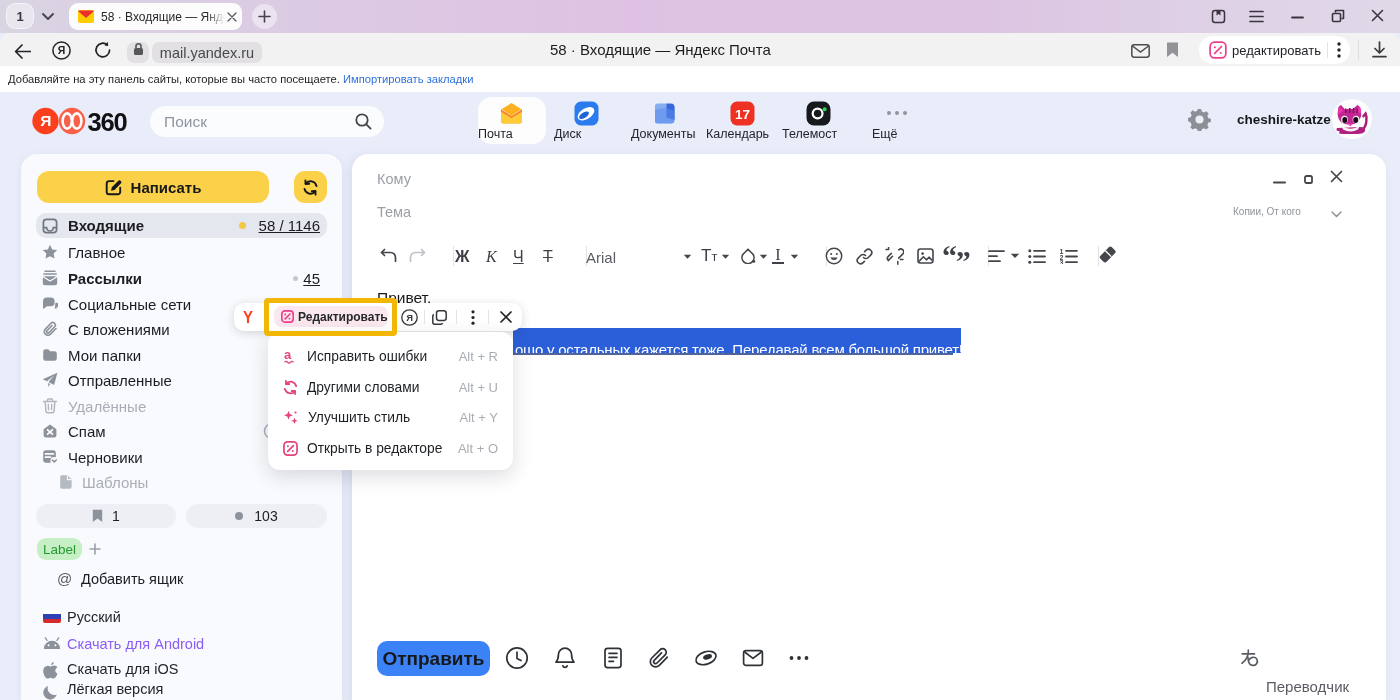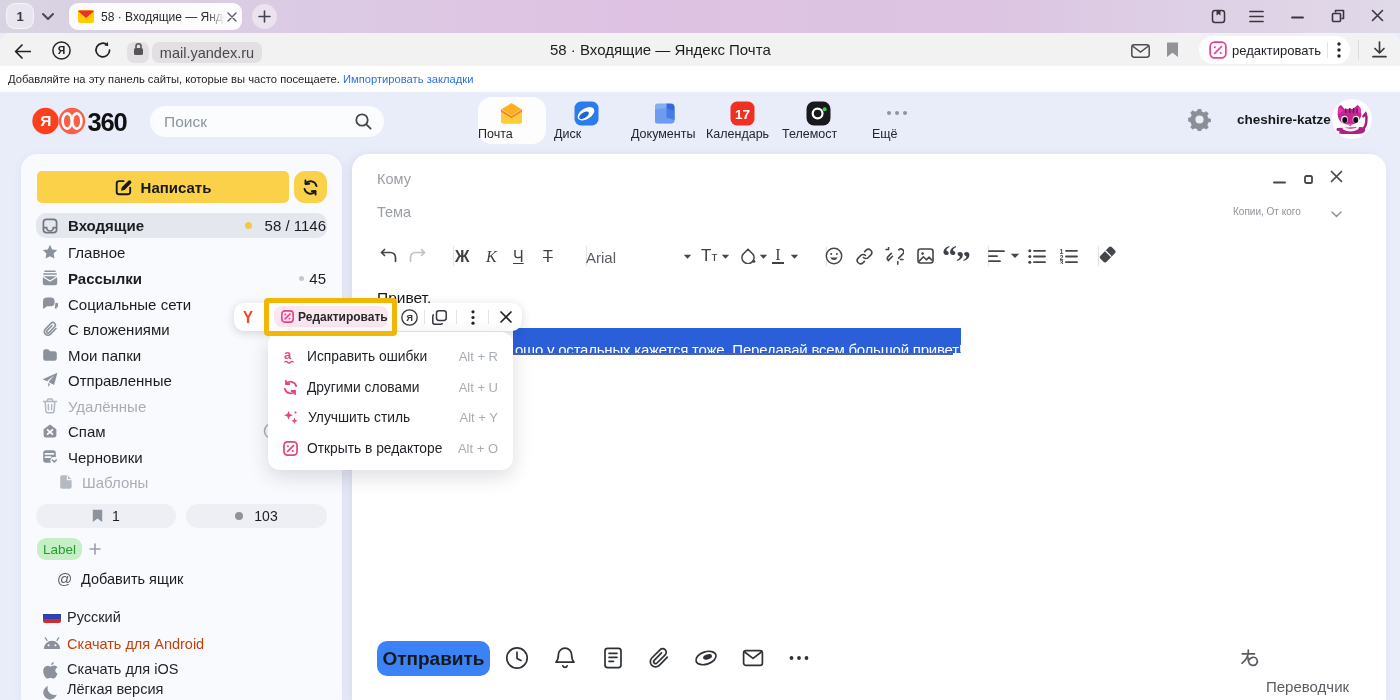--- a/index.html
+++ b/index.html
@@ -45,28 +45,28 @@
   #search { position:absolute; left:150px; top:14px; width:234px; height:31px; background:#fbfcfe; border-radius:16px; }
   #search .ph { position:absolute; left:14px; top:7px; font-size:15.5px; color:#8e959f; }
   .app-ico { position:absolute; top:9px; width:25px; height:25px; }
   .app-lbl { position:absolute; top:35px; font-size:12.5px; color:#23252b; }
   #tile-mail { position:absolute; left:478px; top:5px; width:68px; height:47px; background:#fdfdfe; border-radius:14px; }
   #user { position:absolute; left:1237px; top:20px; font-size:13.5px; font-weight:bold; color:#17181b; }
 
   
   #sidebar { position:absolute; left:21px; top:154px; width:321px; height:546px; background:#f8fafd;
     border-radius:16px 16px 0 0; box-shadow:0 2px 8px rgba(80,90,120,.07); }
-  #btn-compose { position:absolute; left:16px; top:17px; width:252px; height:32px; background:#fcd14a; border-radius:5px;
+  #btn-compose { position:absolute; left:16px; top:17px; width:232px; height:32px; background:#fcd14a; border-radius:12px;
     display:flex; align-items:center; justify-content:center; font-size:15px; font-weight:bold; color:#17181a; }
   #btn-refresh { position:absolute; left:273px; top:17px; width:33px; height:32px; background:#fcd14a; border-radius:11px;
     display:flex; align-items:center; justify-content:center; }
   .srow { position:absolute; left:15px; width:291px; height:25px; display:flex; align-items:center; font-size:15px; color:#1b1d21; }
   .srow .ic { width:16px; height:16px; margin-left:6px; margin-right:10px; flex:none; }
   .srow.sel { background:#e4e7ee; border-radius:10px; }
-  .srow .cnt { margin-left:auto; margin-right:1px; }
+  .srow .cnt { margin-left:auto; margin-right:7px;text-decoration:underline; }
   .gray { color:#a9aeb6; }
   .pill { position:absolute; height:24px; background:#edeff4; border-radius:12px; display:flex; align-items:center; justify-content:center;
     font-size:14px; color:#1b1d21; }
 
   
   #compose { position:absolute; left:352px; top:154px; width:1034px; height:546px; background:#ffffff;
     border-radius:16px 16px 0 0; box-shadow:-3px 2px 10px rgba(80,90,120,.10); }
   .flabel { position:absolute; left:25px; font-size:14.5px; color:#9a9ea5; }
   .tsep { width:1px; height:20px; background:#e2e3e6; margin:0 12px; }
   #sendbtn { position:absolute; left:25px; top:487px; width:113px; height:35px; background:#3b82f6; border-radius:10px;
@@ -382,21 +382,21 @@
       <div style="height:4.3px;background:#2e42b4"></div>
       <div style="height:4.3px;background:#d6292c"></div>
   </div>
   <div class="abs" style="left:46px;top:455px;font-size:14.5px;color:#23262b">Русский</div>
   <svg class="abs" style="left:20px;top:483px" width="22" height="13" viewBox="0 0 22 13">
       <path d="M2.8 12a8.2 8.2 0 0 1 16.4 0z" fill="#8c929b"></path>
       <path d="M6 3.4L4.3 0.8M16 3.4l1.7-2.6" stroke="#8c929b" stroke-width="1.3" stroke-linecap="round"></path>
       <circle cx="7.6" cy="8.2" r="1" fill="#f8fafd"></circle>
       <circle cx="14.4" cy="8.2" r="1" fill="#f8fafd"></circle>
     </svg>
-  <div class="abs" style="left:46px;top:482px;font-size:14.5px;color:#c2410c">Скачать для Android</div>
+  <div class="abs" style="left:46px;top:482px;font-size:14.5px;color:#8b5cf6">Скачать для Android</div>
   <svg class="abs" style="left:22px;top:507px" width="16" height="18" viewBox="0 0 16 18">
       <path d="M11.5 4.6c-1.9-.2-2.9 1-3.6 1-.7 0-1.8-1-3.2-.9C2.2 4.8.2 6.6.2 10c0 3.8 2.7 7.6 4.3 7.6 1 0 1.6-.8 3-.8s1.9.8 3 .8c1.7 0 3.6-3.2 3.9-5.1-2.6-1-2.9-4.7.1-6 -.9-1.3-2.1-1.8-3-1.9z" fill="#8c929b"></path>
       <path d="M10.7 1.1c.3 1.3-.8 3.1-2.5 3.2-.3-1.7 1.2-3.2 2.5-3.2z" fill="#8c929b"></path>
     </svg>
   <div class="abs" style="left:46px;top:507px;font-size:14.5px;color:#23262b">Скачать для iOS</div>
   <svg class="abs" style="left:22px;top:531px" width="15" height="15" viewBox="0 0 15 15">
       <path d="M13.8 9.6A6.8 6.8 0 0 1 5 1a6.9 6.9 0 1 0 8.8 8.6z" fill="#8c929b"></path>
     </svg>
   <div class="abs" style="left:46px;top:527px;font-size:14.5px;color:#23262b">Лёгкая версия</div>
 </div>

